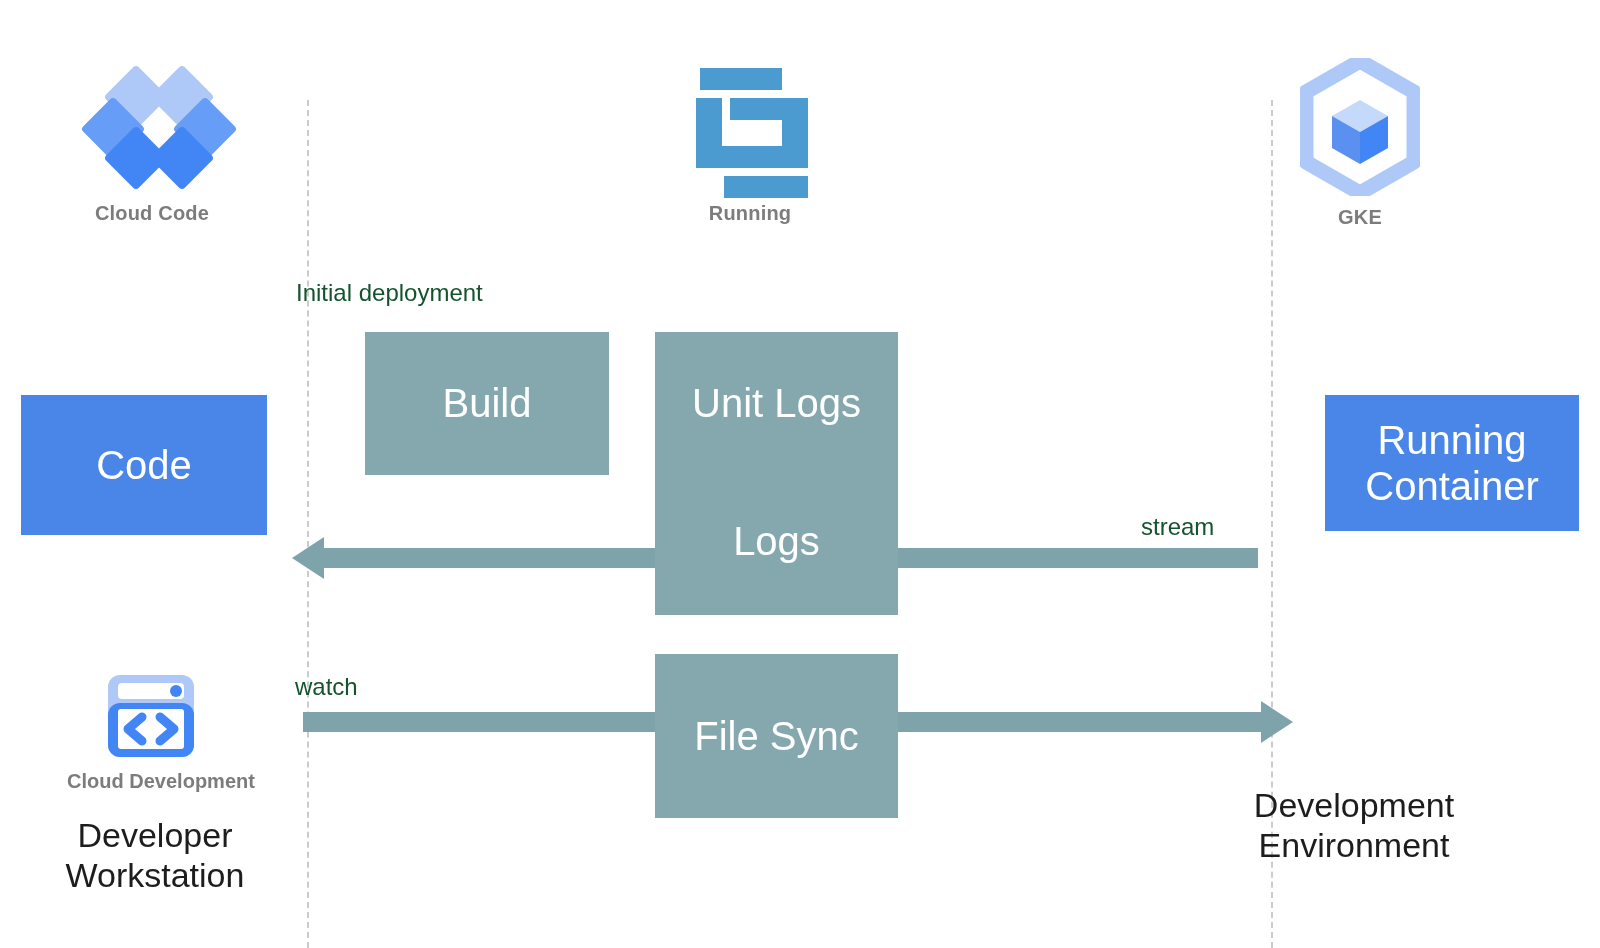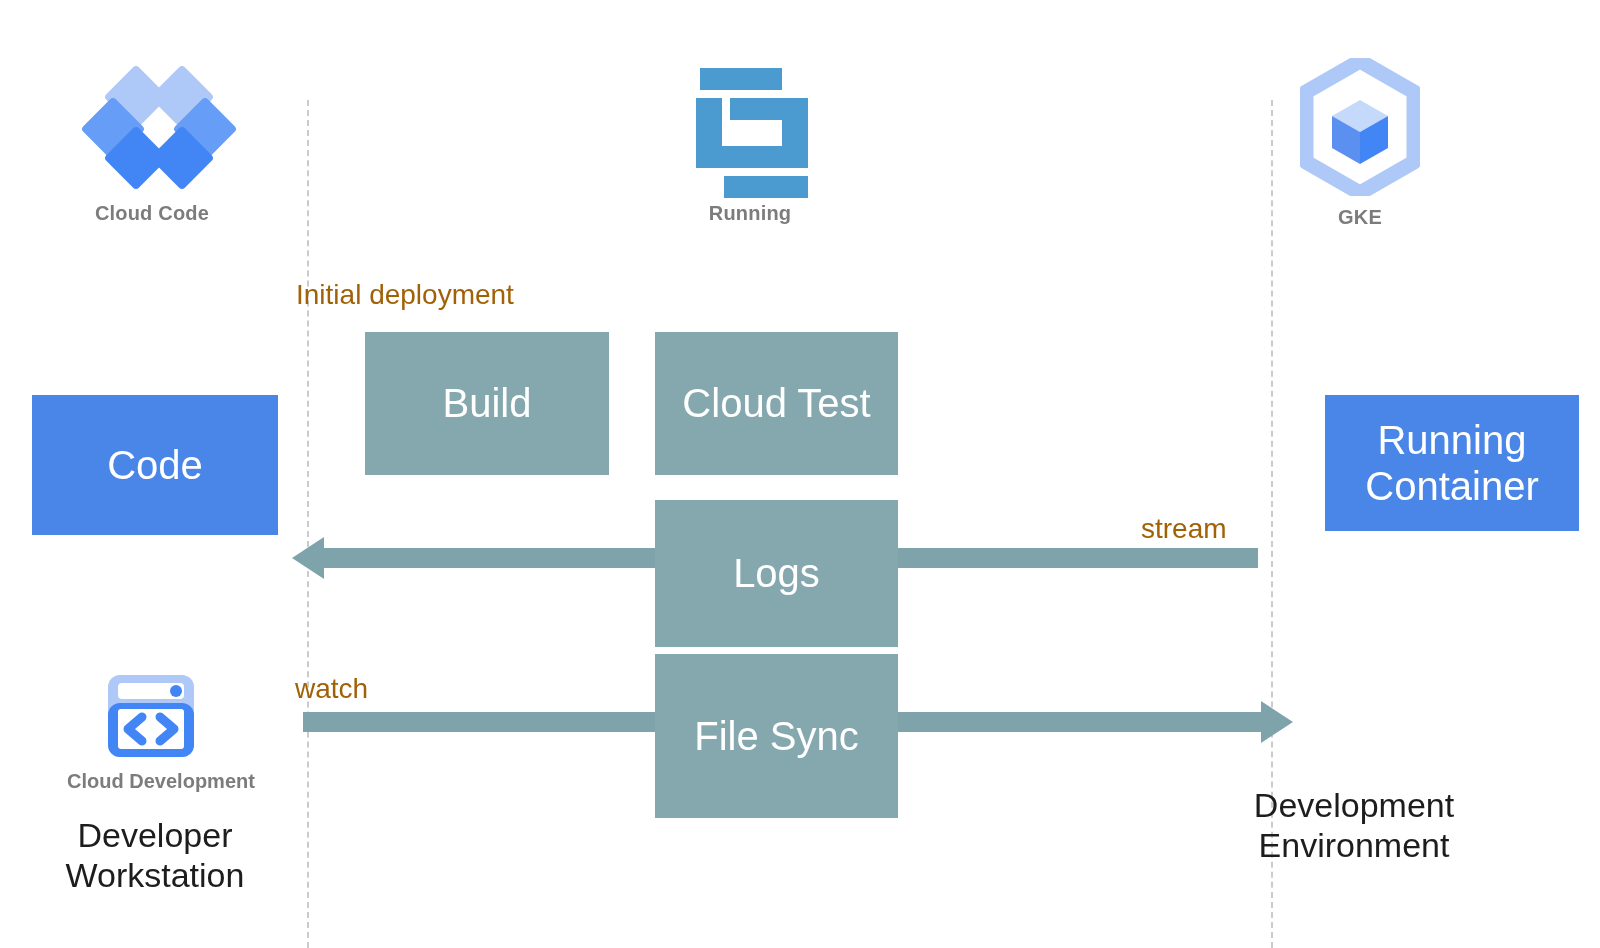--- a/index.html
+++ b/index.html
@@ -68,39 +68,39 @@
     background: #4a86e8;
     color: #ffffff;
     display: flex;
     align-items: center;
     justify-content: center;
     text-align: center;
     font-size: 40px;
     line-height: 1.15;
     font-weight: 400;
   }
-  #box-code { left: 32px;  top: 395px; width: 246px; height: 140px; }
+  #box-code { left: 21px;  top: 395px; width: 246px; height: 140px; }
   #box-running-container { left: 1325px; top: 395px; width: 254px; height: 136px; }
 
   
   .teal-box {
     position: absolute;
     background: #85a8af;
     color: #ffffff;
     display: flex;
     align-items: center;
     justify-content: center;
     text-align: left;
     font-size: 40px;
     font-weight: 400;
   }
   #box-build     { left: 365px; top: 332px; width: 244px; height: 143px; }
   #box-unit-test { left: 655px; top: 332px; width: 243px; height: 143px; }
   #box-deploy    { left: 943px; top: 332px; width: 245px; height: 143px; }
-  #box-logs      { left: 655px; top: 500px; width: 243px; height: 147px; z-index: 3; }
+  #box-logs      { left: 655px; top: 468px; width: 243px; height: 147px; z-index: 3; }
   #box-file-sync { left: 655px; top: 654px; width: 243px; height: 164px; z-index: 3; }
 
   
   .arrow-shaft {
     position: absolute;
     height: 20px;
     background: #7fa3ab;
     z-index: 2;
   }
   .arrow-head {
@@ -119,22 +119,22 @@
   #arrow-filesync-head {
     left: 1261px; top: 701px;
     border-top: 21px solid transparent;
     border-bottom: 21px solid transparent;
     border-left: 32px solid #7fa3ab;
   }
 
   
   .plain-label {
     position: absolute;
-    font-size: 28px;
-    color: #a16207;
+    font-size: 24px;
+    color: #14532d;
     white-space: nowrap;
     z-index: 4;
   }
   #label-initial-deployment { left: 296px; top: 279px; }
   #label-stream { left: 1141px; top: 513px; }
   #label-watch  { left: 295px; top: 673px; }
 
   .big-label {
     position: absolute;
     font-size: 34px;
@@ -215,21 +215,21 @@
   <div class="arrow-head" id="arrow-stream-head"></div>
 
   <div class="arrow-shaft" id="arrow-filesync-shaft"></div>
   <div class="arrow-head" id="arrow-filesync-head"></div>
 
   <div class="blue-box" id="box-code">Code</div>
   <div class="blue-box" id="box-running-container" style="white-space: pre-line;">Running
 Container</div>
 
   <div class="teal-box" id="box-build">Build</div>
-  <div class="teal-box" id="box-unit-test">Cloud Test</div>
+  <div class="teal-box" id="box-unit-test">Unit Logs</div>
   <div class="teal-box" id="box-logs">Logs</div>
   <div class="teal-box" id="box-file-sync">File Sync</div>
 
   <div id="icon-cloud-workstation">
     <svg width="94" height="94" viewBox="0 0 94 94">
       <rect x="4" y="6" width="86" height="82" rx="12" fill="#aec8f7"></rect>
       <rect x="4" y="34" width="86" height="54" rx="12" fill="#4285f4"></rect>
       <rect x="14" y="14" width="66" height="16" rx="4" fill="#ffffff"></rect>
       <circle cx="72" cy="22" r="6" fill="#4285f4"></circle>
       <rect x="14" y="40" width="66" height="40" rx="3" fill="#ffffff"></rect>

